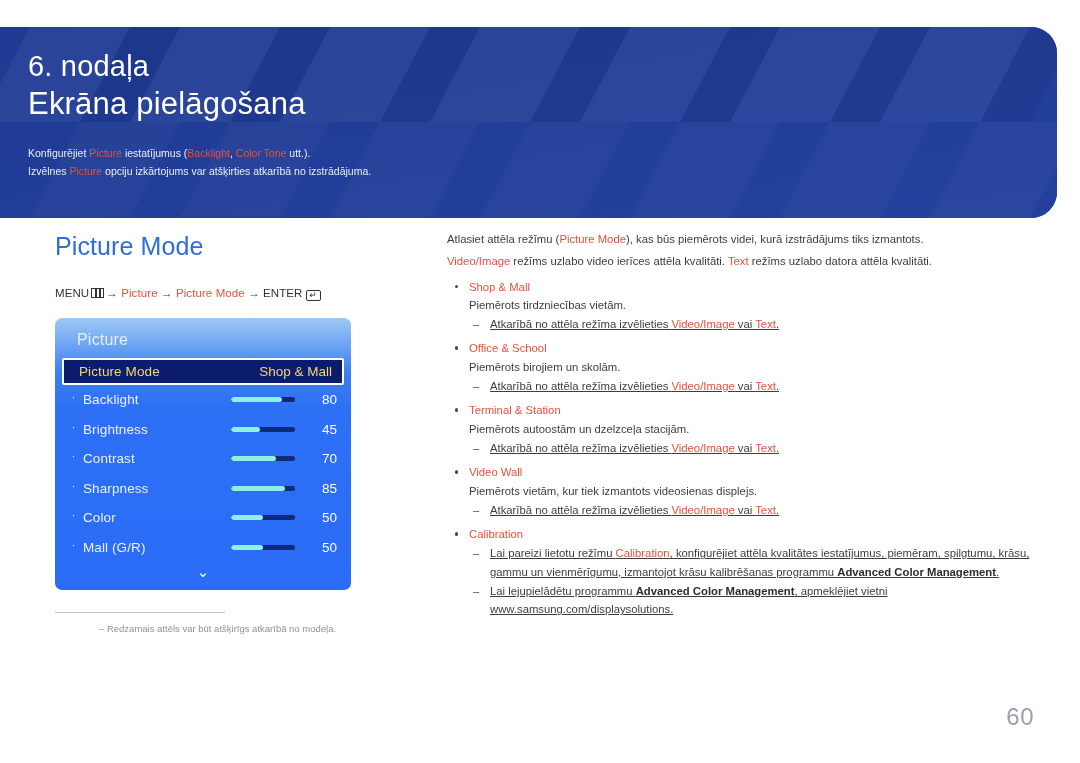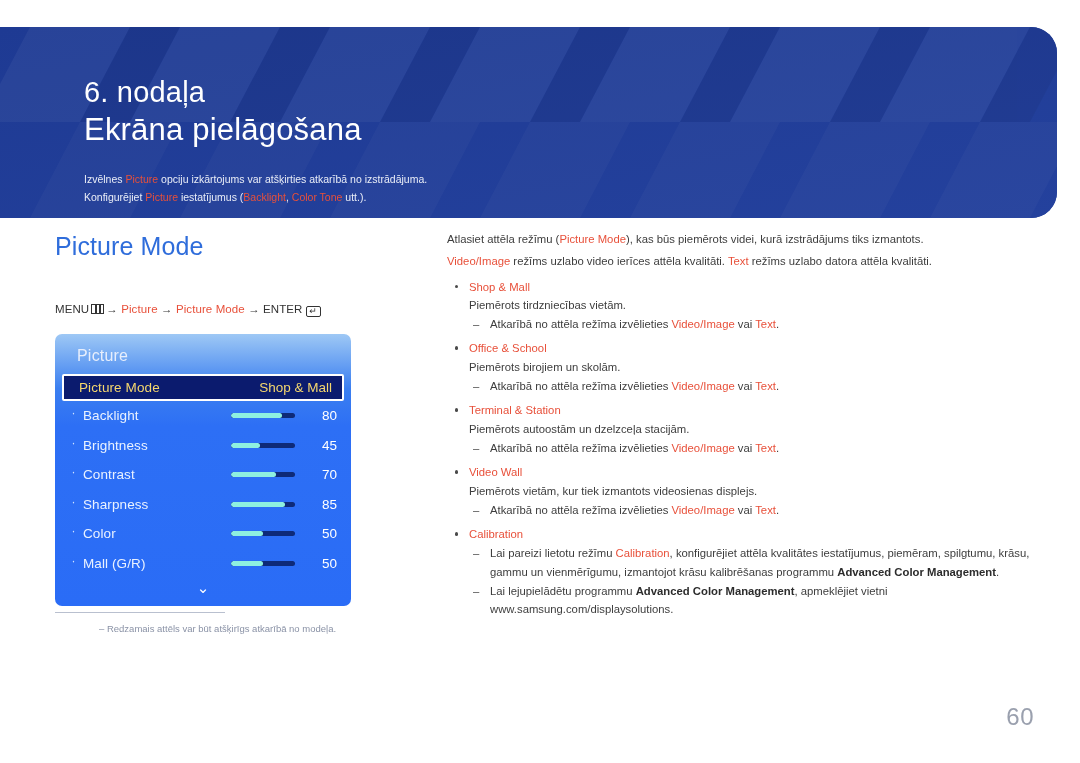--- a/index.html
+++ b/index.html
@@ -29,22 +29,21 @@
     overflow: hidden;
   }
   .banner-pattern {
     position: absolute;
     inset: 0;
     opacity: 1;
   }
   .banner-inner {
     position: relative;
     z-index: 3;
-    padding: 22px 0 0 84px;
-    margin-top: 26px;
+    padding: 22px 0 0 28px;
   }
   .chapter-no {
     font-size: 29px;
     color: #ffffff;
     font-weight: normal;
     letter-spacing: 0.2px;
     line-height: 1.22;
   }
   .chapter-title {
     font-size: 31px;
@@ -70,21 +69,21 @@
     width: 360px;
   }
   .section-title {
     font-size: 25px;
     color: #2f6ddb;
     font-weight: normal;
     letter-spacing: 0.1px;
     margin: 0;
   }
   .breadcrumb {
-    margin-top: 42px;
+    margin-top: 26px;
     font-size: 11.5px;
     color: #333333;
     letter-spacing: 0.1px;
     white-space: nowrap;
   }
   .breadcrumb .kw { color: #e8503a; }
   .ic-menu {
     display: inline-block;
     width: 13px;
     height: 10px;
@@ -244,21 +243,21 @@
     top: 7px;
     width: 3.4px;
     height: 3.4px;
     border-radius: 50%;
     background: #4a4a4a;
   }
   .b1-title { color: #e8503a; }
   .b1-desc { color: #3d3d3d; }
 
   ul.b2 { list-style: none; margin: 1px 0 0 0; padding: 0; }
-  ul.b2 > li { position: relative; padding-left: 21px; margin-bottom: 1px; }
+  ul.b2 > li { position: relative; padding-left: 21px; margin-bottom: 1px; text-decoration: underline; }
   ul.b2 > li::before {
     content: "–";
     position: absolute;
     left: 4px;
     top: 0;
     color: #4a4a4a;
   }
 
   
   .page-no {
@@ -309,22 +308,22 @@
       <polygon points="880,0 930,0 880,95 830,95"></polygon>
       <polygon points="1030,0 1080,0 1030,95 980,95"></polygon>
     </g>
   </svg>
 
   <div class="banner-inner">
     <div class="chapter-no">6. nodaļa</div>
     <div class="chapter-title">Ekrāna pielāgošana</div>
 
     <div class="banner-notes">
+      <div><span>Konfigurējiet </span><span class="kw-b">Picture</span><span> iestatījumus (</span><span class="kw-b">Backlight</span><span>, </span><span class="kw-b">Color Tone</span><span> utt.).</span></div>
       <div><span>Izvēlnes </span><span class="kw-b">Picture</span><span> opciju izkārtojums var atšķirties atkarībā no izstrādājuma.</span></div>
-      <div><span>Konfigurējiet </span><span class="kw-b">Picture</span><span> iestatījumus (</span><span class="kw-b">Backlight</span><span>, </span><span class="kw-b">Color Tone</span><span> utt.).</span></div>
     </div>
   </div>
 </div>
 
 <div class="left-col">
 
   <h1 class="section-title">Picture Mode</h1>
 
   <div class="breadcrumb">
     <span>MENU</span><span class="ic-menu"></span><span>→</span>

